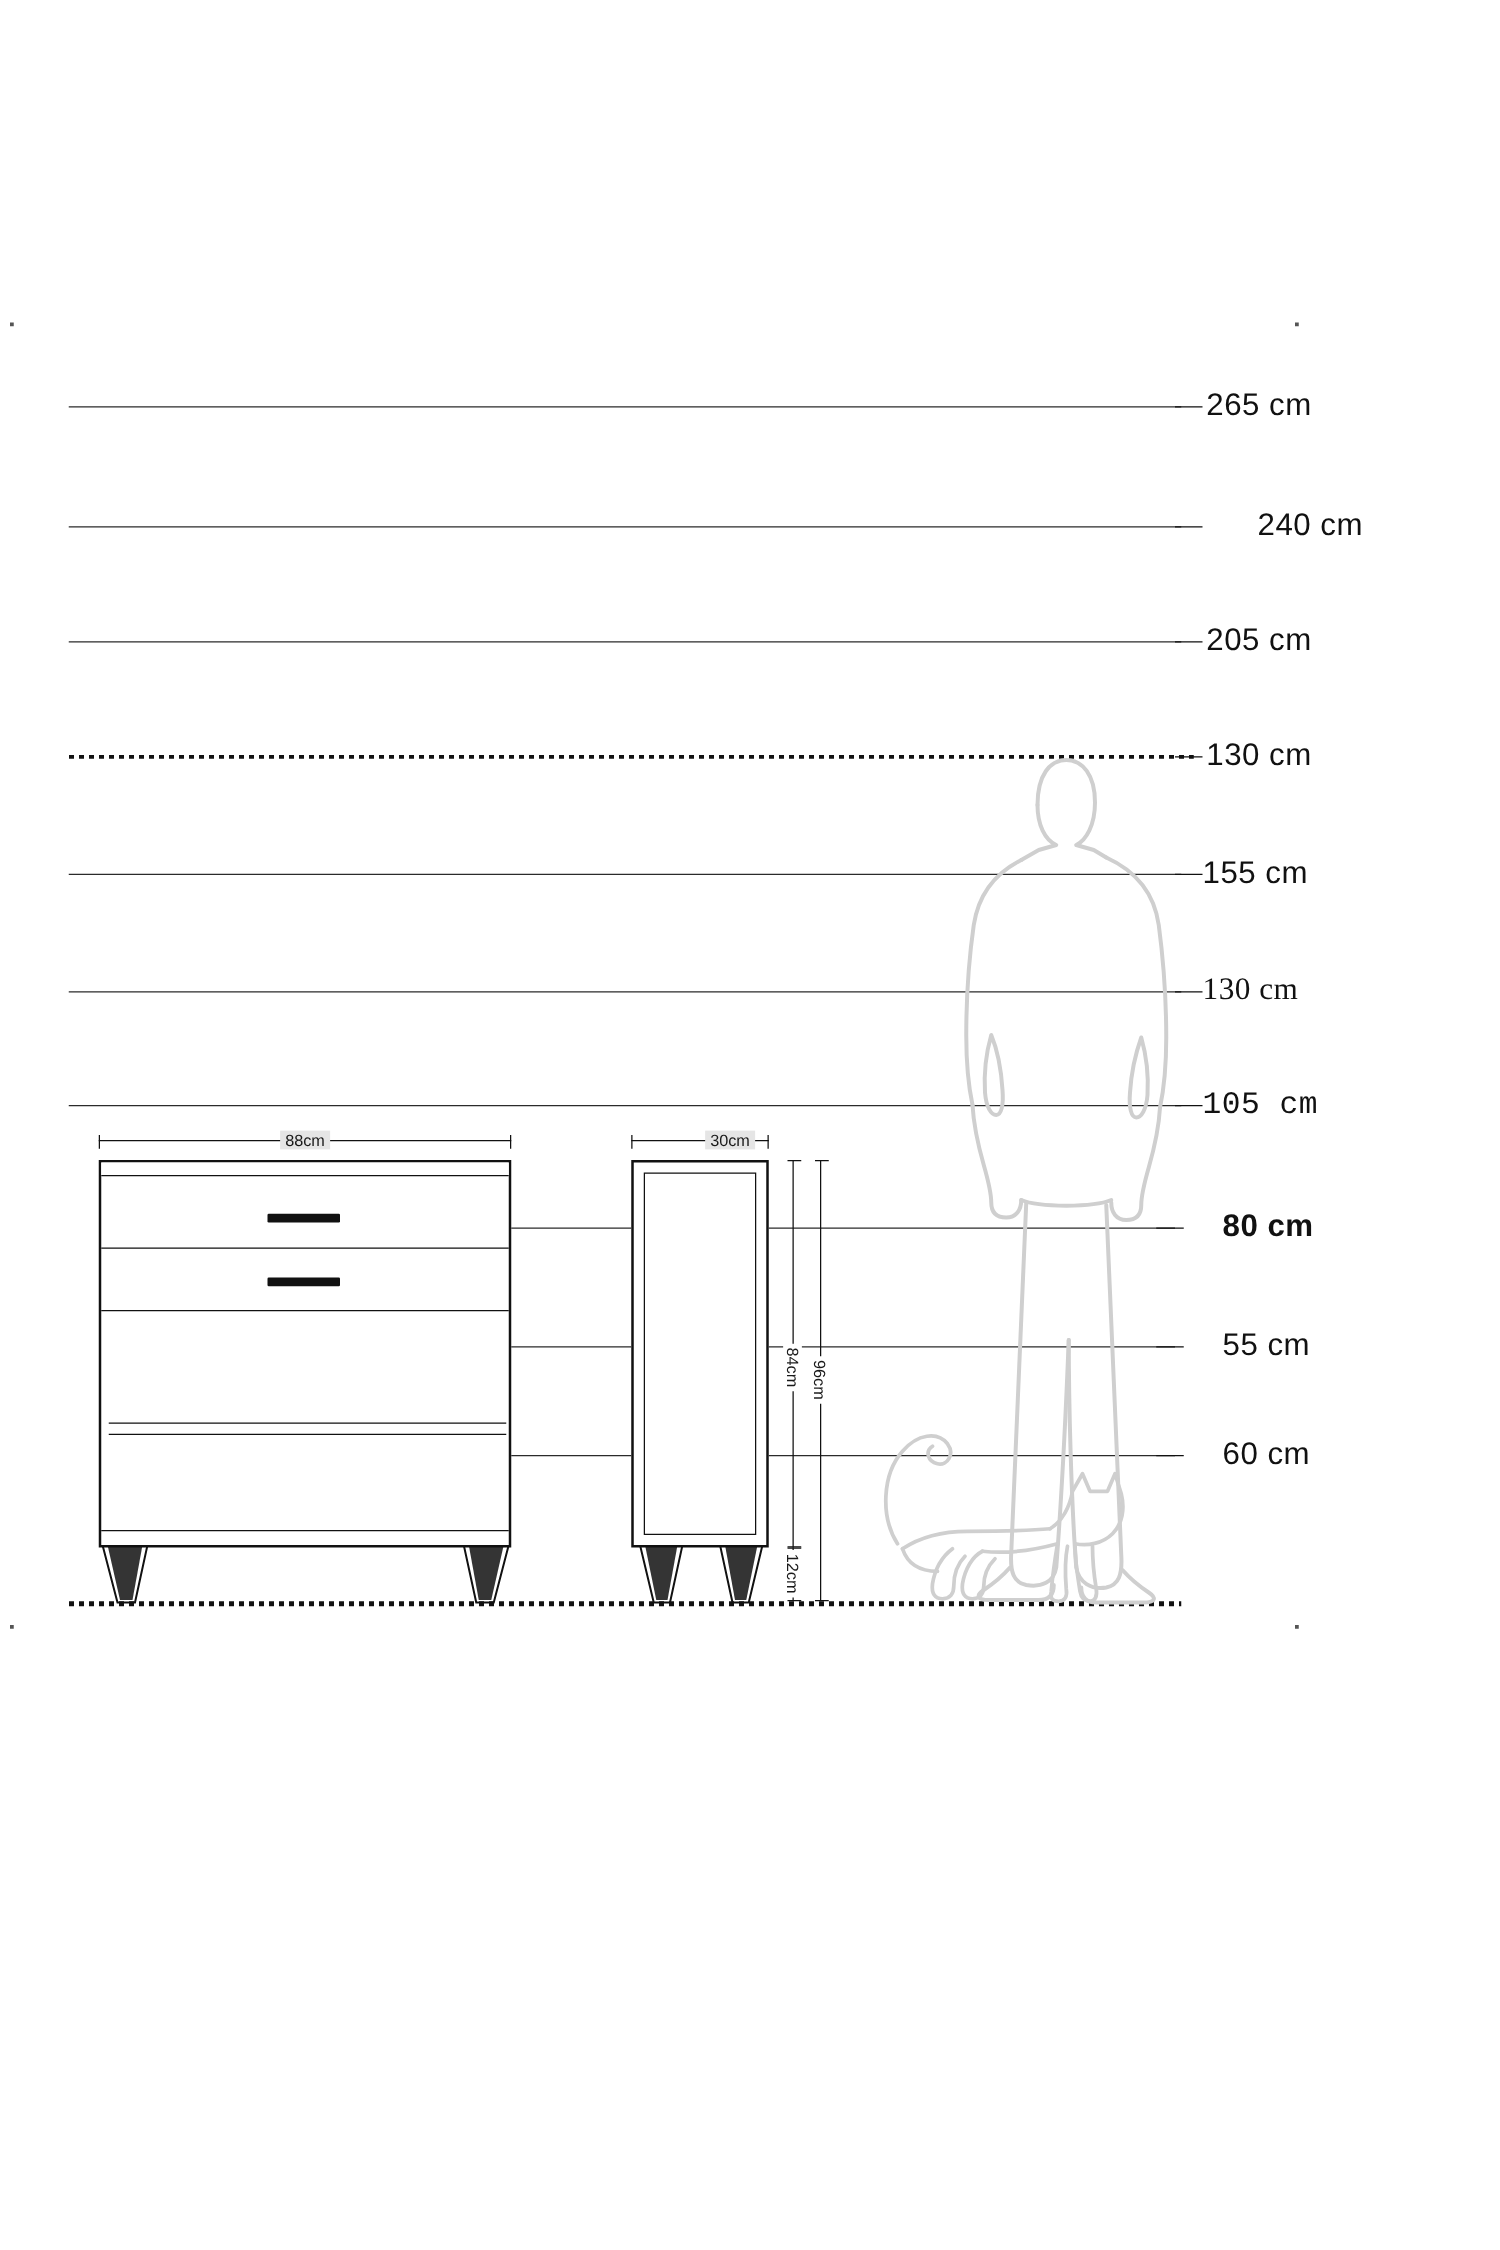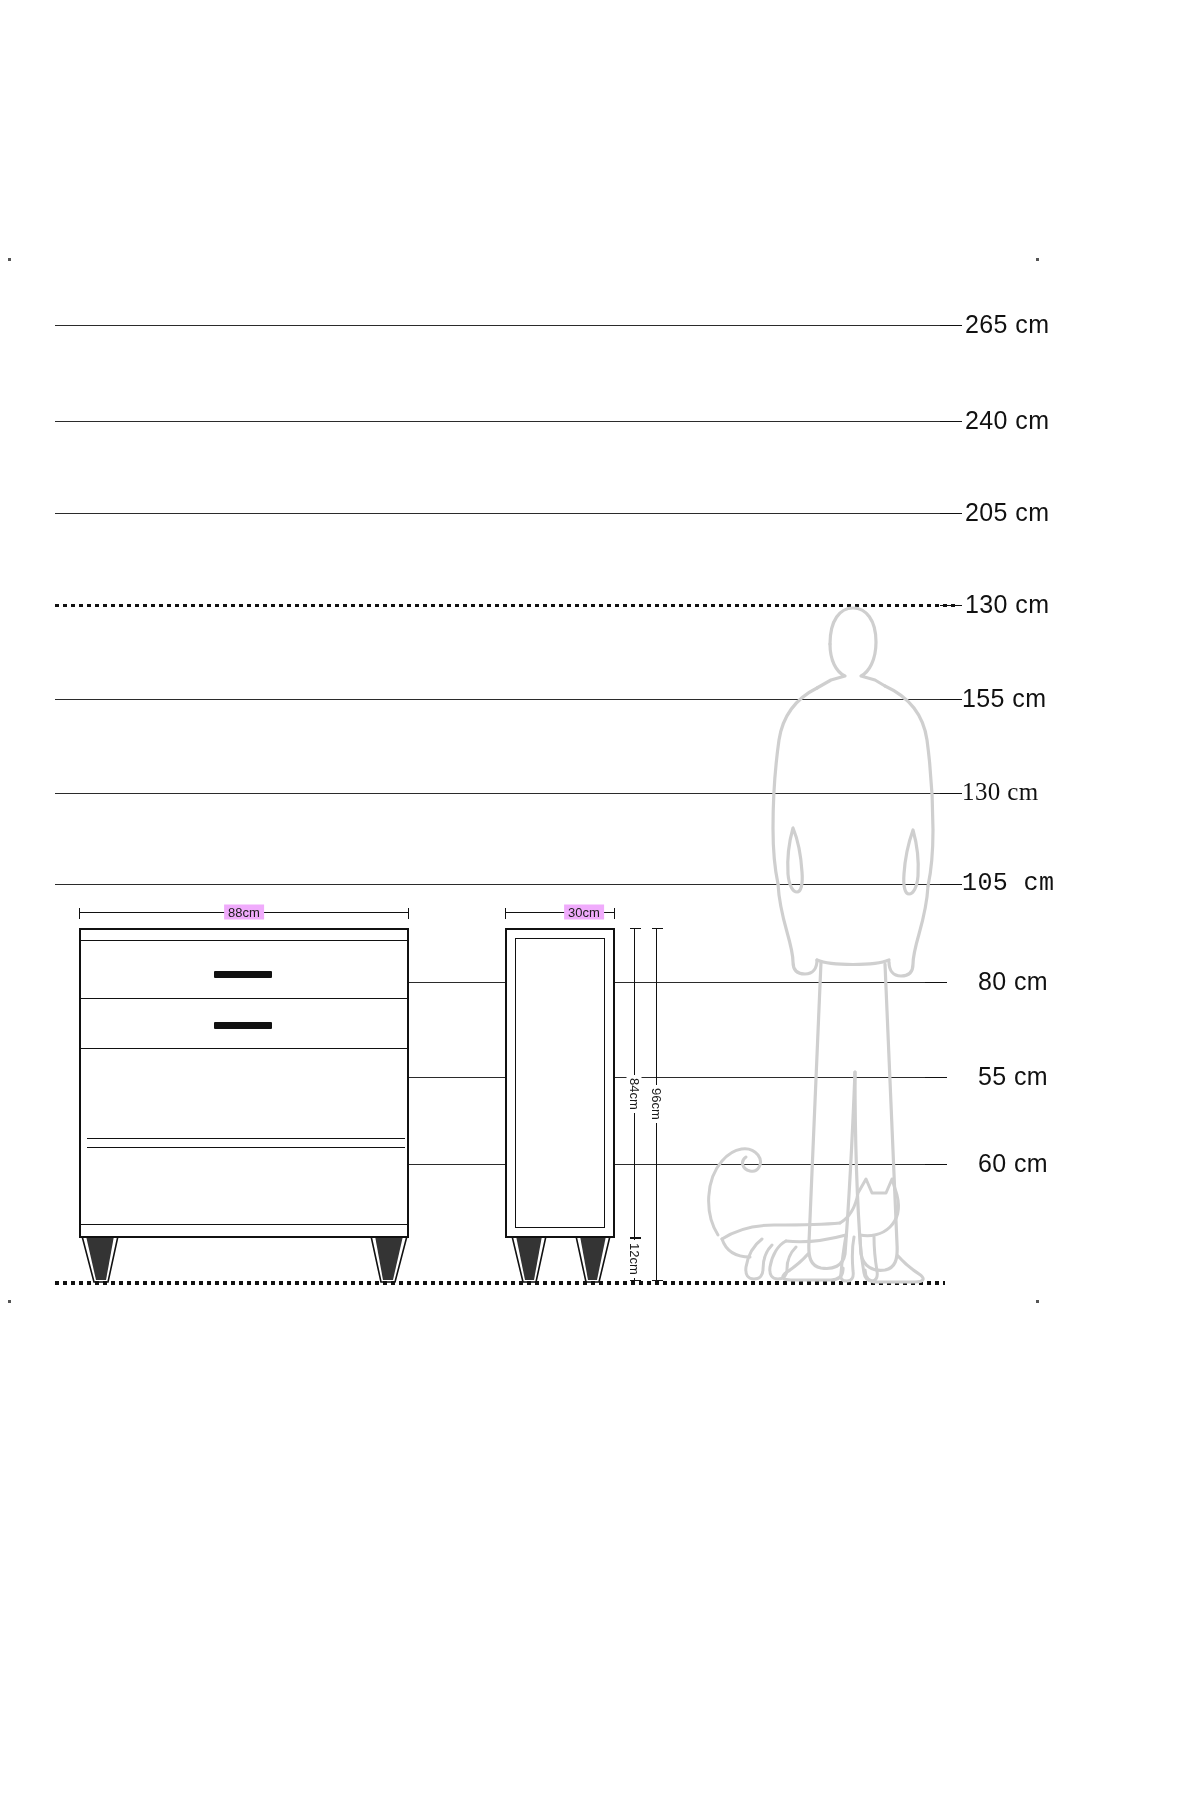--- a/index.html
+++ b/index.html
@@ -83,21 +83,21 @@
   
   .dim-h{
     position:absolute;height:0;border-top:1px solid #111;
   }
   .dim-h::before,.dim-h::after{
     content:"";position:absolute;top:-5px;width:1px;height:11px;background:#111;
   }
   .dim-h::before{left:0;}
   .dim-h::after{right:0;}
   .dim-h-label{
-    position:absolute;font-size:13px;background:#f0abfc;padding:0 4px;
+    position:absolute;font-size:13px;background:#e5e5e5;padding:0 4px;
     transform:translate(-50%,-50%);white-space:nowrap;text-align:center;
   }
   .dim-v{
     position:absolute;width:0;border-left:1px solid #111;
   }
   .dim-v::before,.dim-v::after{
     content:"";position:absolute;left:-5px;height:1px;width:11px;background:#111;
   }
   .dim-v::before{top:0;}
   .dim-v::after{bottom:0;}
@@ -121,21 +121,21 @@
   <div class="corner-dot" style="left:1036px;top:258px;"></div>
   <div class="corner-dot" style="left:8px;top:1300px;"></div>
   <div class="corner-dot" style="left:1036px;top:1300px;"></div>
 
   <div class="scale-line" style="top:325px;width:890px;"></div>
   <div class="scale-tick" style="left:940px;top:325px;"></div>
   <div class="scale-label" style="left:965px;top:310px;">265 cm</div>
 
   <div class="scale-line" style="top:421px;width:890px;"></div>
   <div class="scale-tick" style="left:940px;top:421px;"></div>
-  <div class="scale-label" style="left:965px;top:406px;">240 cm</div>
+  <div class="scale-label" style="left:1006px;top:406px;">240 cm</div>
 
   <div class="scale-line" style="top:513px;width:890px;"></div>
   <div class="scale-tick" style="left:940px;top:513px;"></div>
   <div class="scale-label" style="left:965px;top:498px;">205 cm</div>
 
   <div class="dash-line" style="top:604px;width:900px;"></div>
   <div class="scale-tick" style="left:940px;top:605px;"></div>
   <div class="scale-label" style="left:965px;top:590px;">130 cm</div>
 
   <div class="scale-line" style="top:699px;width:890px;"></div>
@@ -145,21 +145,21 @@
   <div class="scale-line" style="top:793px;width:890px;"></div>
   <div class="scale-tick" style="left:940px;top:793px;"></div>
   <div class="scale-label" style="left:962px;top:778px;font-family:Liberation Serif, serif;">130 cm</div>
 
   <div class="scale-line" style="top:884px;width:890px;"></div>
   <div class="scale-tick" style="left:940px;top:884px;"></div>
   <div class="scale-label" style="left:962px;top:869px;font-family:Liberation Mono, monospace;">105 cm</div>
 
   <div class="scale-line" style="top:982px;left:405px;width:535px;"></div>
   <div class="scale-tick" style="left:925px;top:982px;"></div>
-  <div class="scale-label" style="left:978px;top:967px;">80 cm</div>
+  <div class="scale-label" style="left:978px;top:967px;font-weight:bold;">80 cm</div>
 
   <div class="scale-line" style="top:1077px;left:405px;width:535px;"></div>
   <div class="scale-tick" style="left:925px;top:1077px;"></div>
   <div class="scale-label" style="left:978px;top:1062px;">55 cm</div>
 
   <div class="scale-line" style="top:1164px;left:405px;width:535px;"></div>
   <div class="scale-tick" style="left:925px;top:1164px;"></div>
   <div class="scale-label" style="left:978px;top:1149px;">60 cm</div>
 
   <div class="dash-line" style="top:1281px;left:55px;width:890px;height:4px;"></div>

